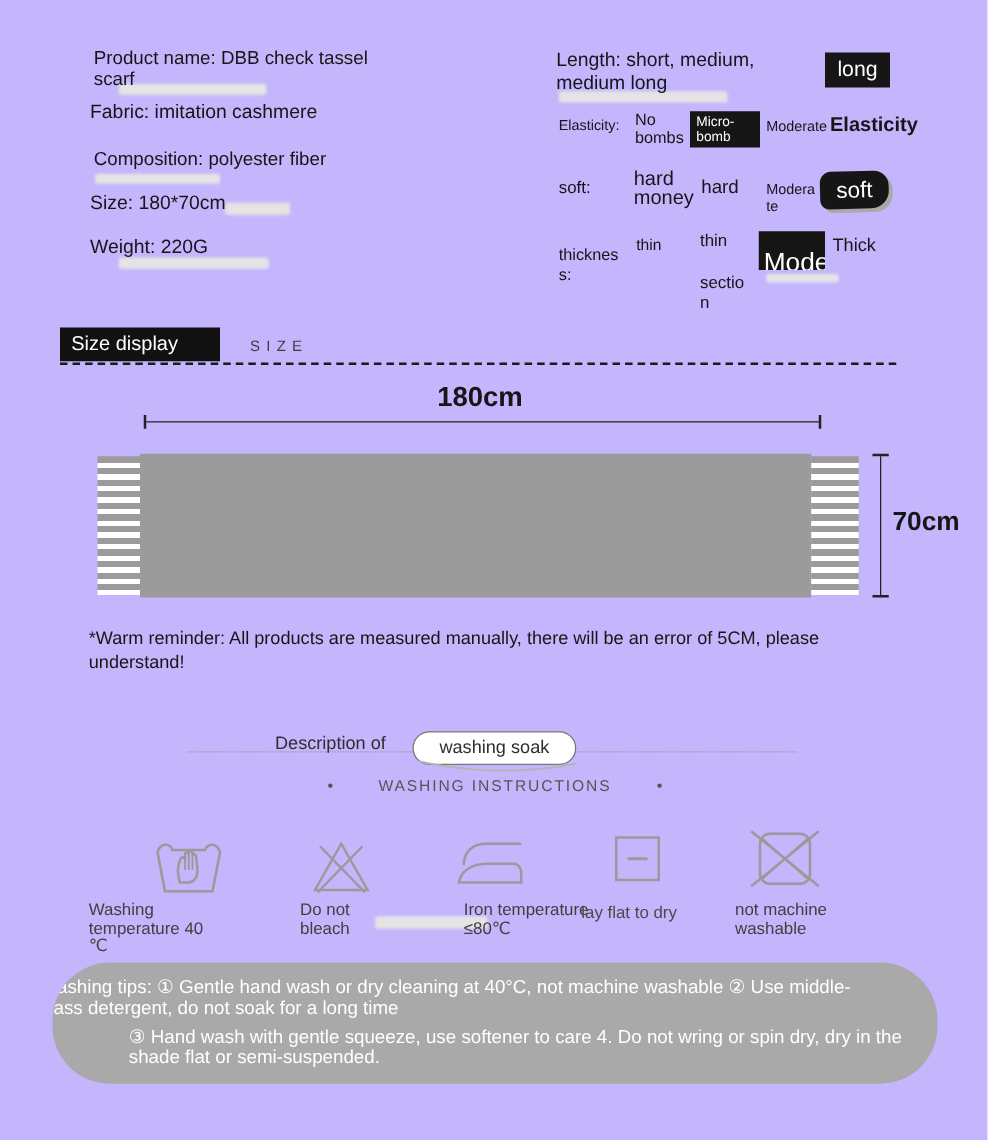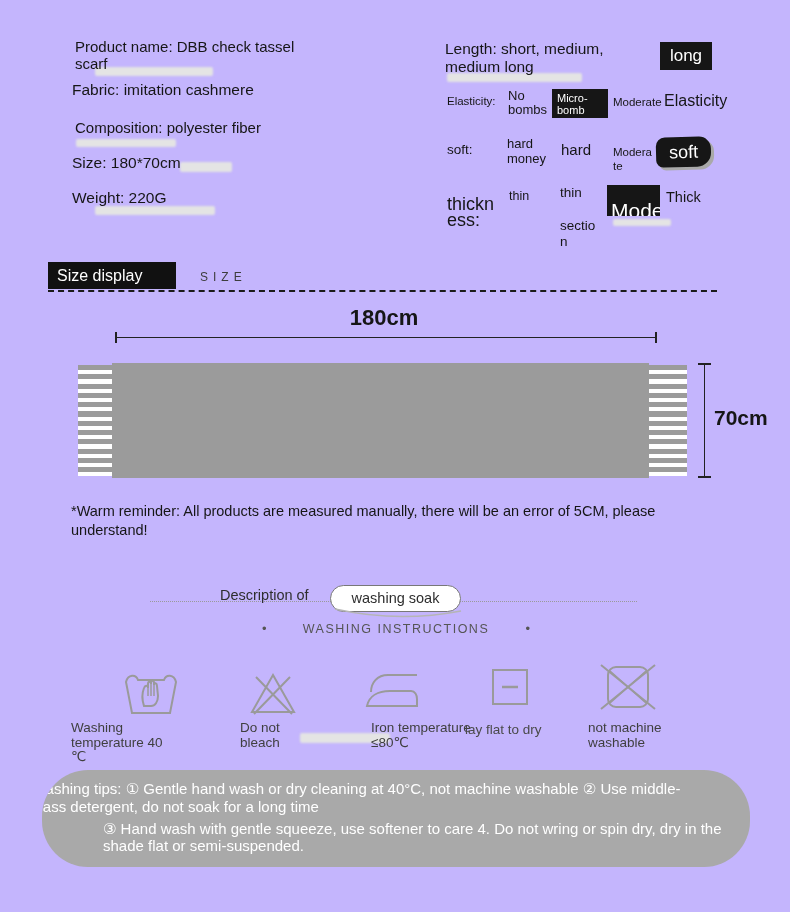--- a/index.html
+++ b/index.html
@@ -18,28 +18,28 @@
   .pi-5 { left:72px;  top:189px; font-size:15.5px; }
 
   
   .badge { position:absolute; background:#161616; color:#ffffff; }
   .spec-length   { left:445px; top:40px;  width:205px; font-size:15.5px; line-height:18px; }
   .badge-long    { left:660px; top:42px;  width:52px;  height:28px; font-size:17px; text-align:center; line-height:28px; }
   .lbl-elasticity{ left:447px; top:95px;  font-size:11.5px; }
   .opt-nobombs   { left:508px; top:89px;  width:44px; font-size:13px; line-height:14px; }
   .badge-micro   { left:552px; top:89px;  width:56px; height:29px; font-size:11px; line-height:12px; padding:3px 0 0 5px; box-sizing:border-box; }
   .opt-moderate2 { left:613px; top:96px;  font-size:11.5px; }
-  .opt-elastic4  { left:664px; top:92px;  font-size:16px; }
+  .opt-elastic4  { left:664px; top:92px;  font-size:16px;font-weight:bold; }
   .lbl-soft      { left:447px; top:142px; font-size:13.5px; }
-  .opt-hardmoney { left:507px; top:136px; width:50px; font-size:13px; line-height:15px; }
+  .opt-hardmoney { left:507px; top:136px; width:50px; font-size:16px; line-height:15px; }
   .opt-hard      { left:561px; top:141px; font-size:15px; }
   .opt-moderate3 { left:613px; top:145px; width:42px; font-size:11.5px; line-height:14px; word-break:break-all; }
   .badge-soft    { left:656px; top:137px; width:55px; height:30px; font-size:18px; line-height:30px; text-align:center;
                    border-radius:9px 12px 14px 7px; box-shadow:3px 3px 0 #a9a9a9; transform:rotate(-1.5deg); }
-  .lbl-thickness { left:447px; top:196px; width:50px; font-size:18px; line-height:16px; word-break:break-all; }
+  .lbl-thickness { left:447px; top:196px; width:50px; font-size:13px; line-height:16px; word-break:break-all; }
   .opt-thin      { left:509px; top:189px; font-size:12.5px; }
   .opt-thin2a    { left:560px; top:185px; font-size:13.5px; }
   .opt-thin2b    { left:560px; top:218px; width:36px; font-size:13.5px; line-height:16px; word-break:break-all; }
   .badge-mode    { left:607px; top:185px; width:53px; height:31px; overflow:hidden; }
   .badge-mode span { position:absolute; left:4px; bottom:-7px; font-size:21px; }
   .opt-thick     { left:666px; top:189px; font-size:14.5px; }
 
   
   .sd-badge { left:48px; top:262px; width:128px; height:27px; background:#111111; color:#ffffff;
               font-size:16px; line-height:27px; padding-left:9px; box-sizing:border-box; }

